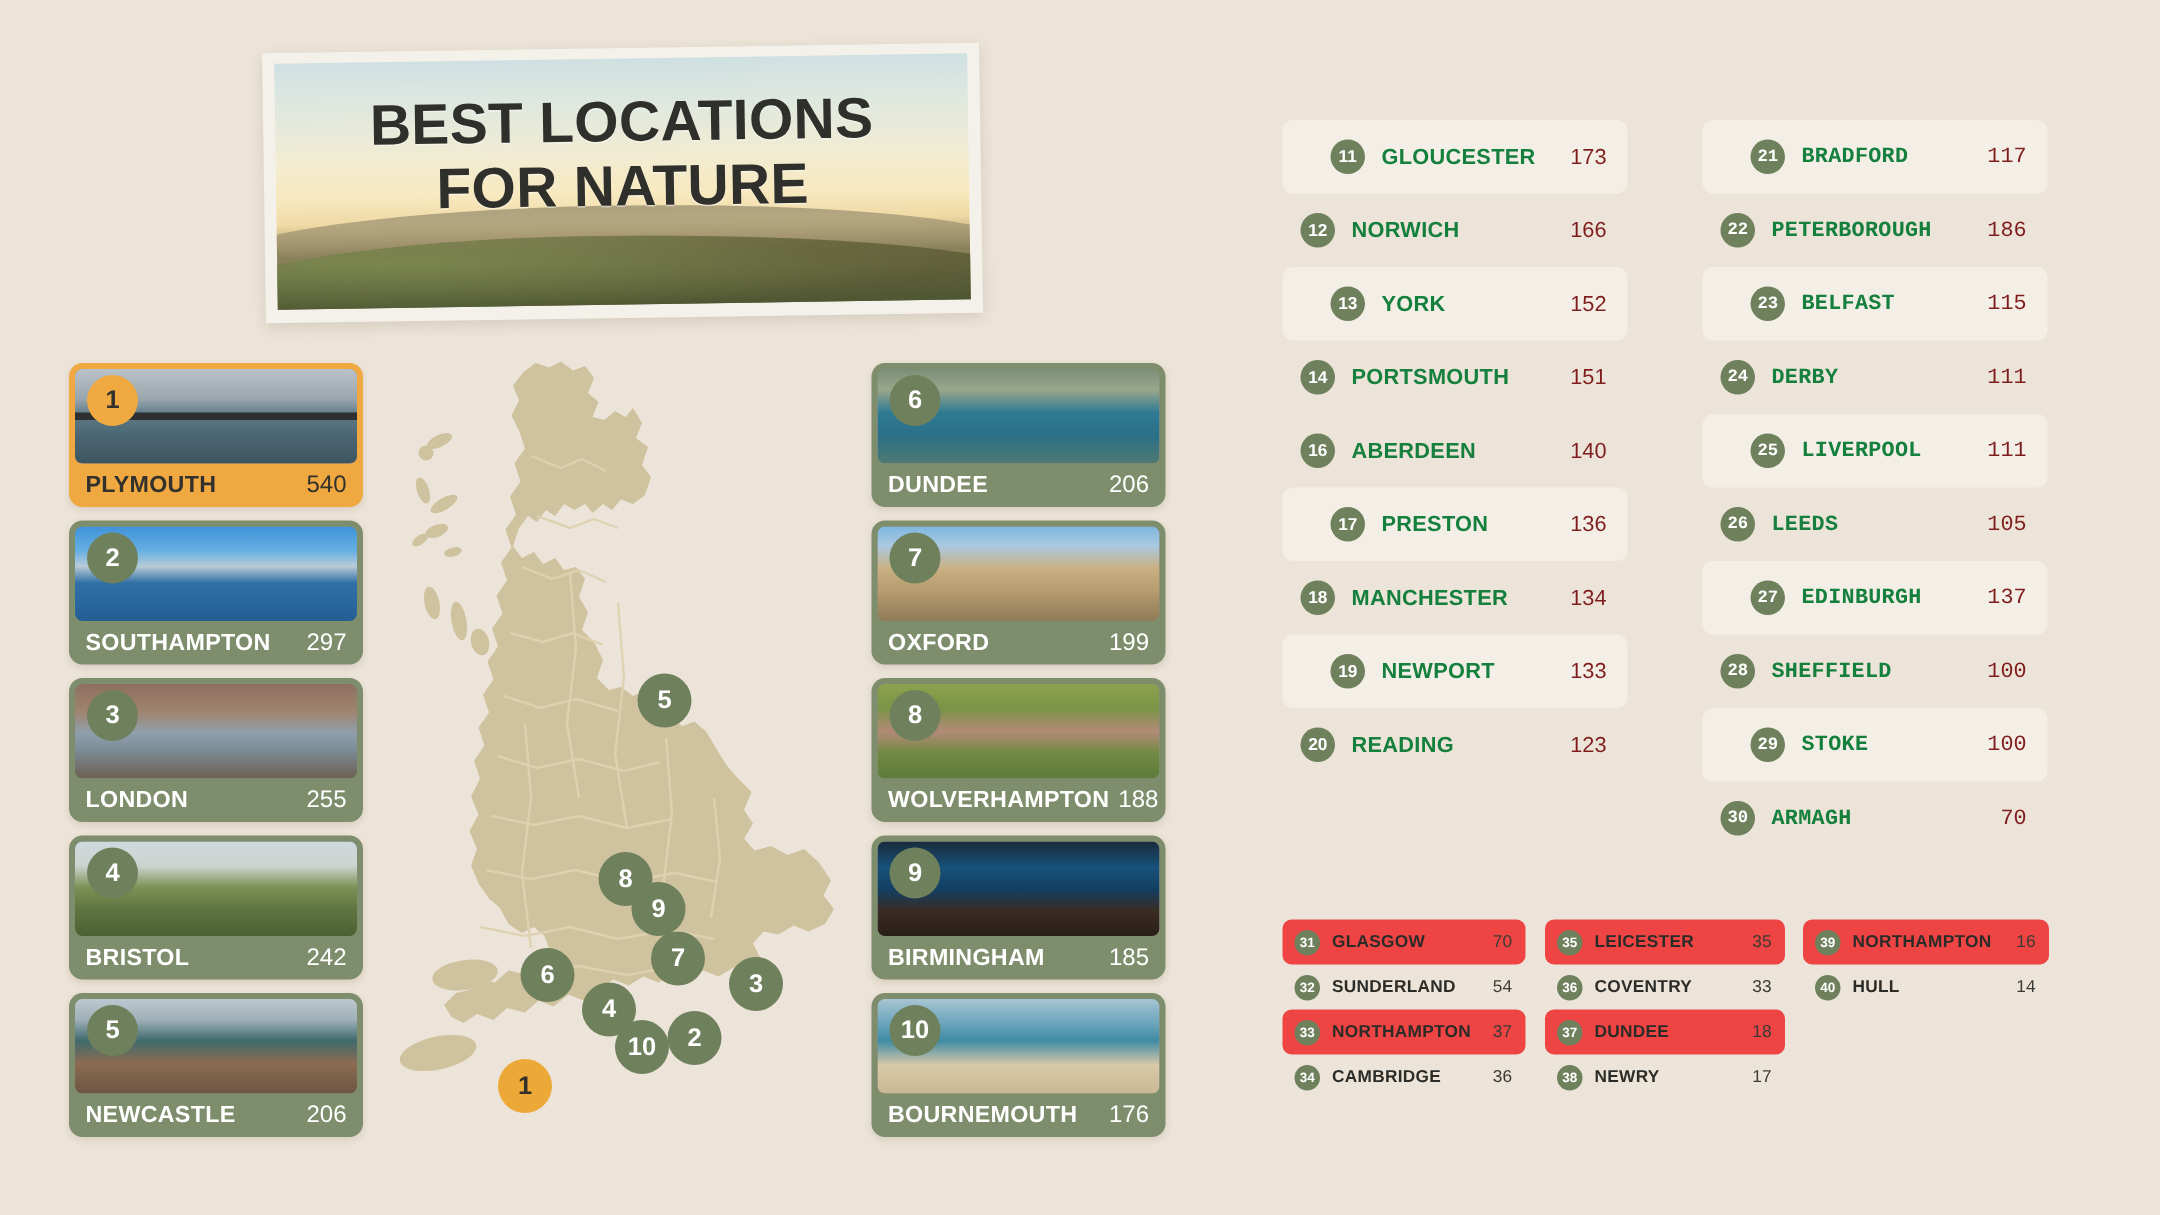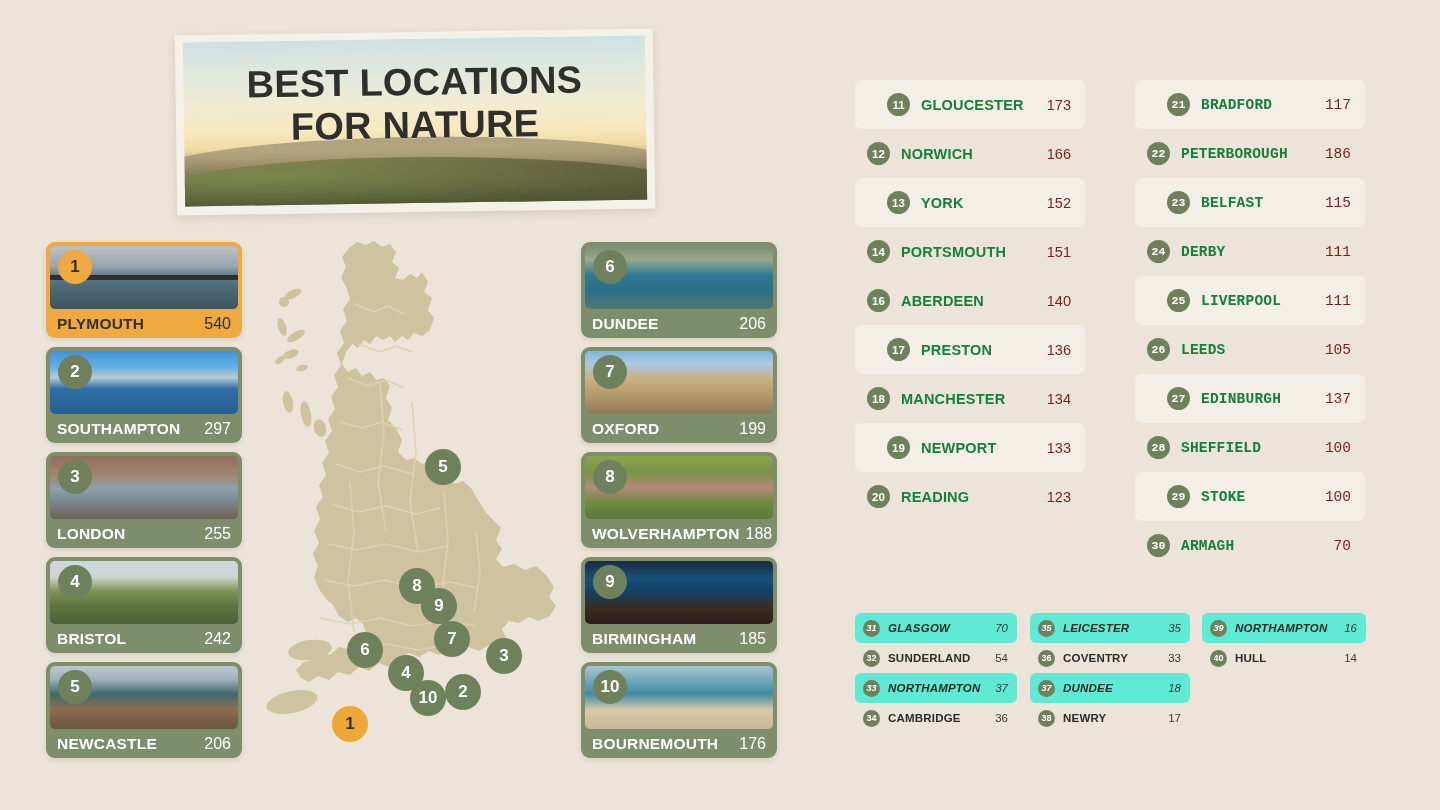--- a/index.html
+++ b/index.html
@@ -247,21 +247,21 @@
   .mini-col.m3 { left: 1202px; top: 613px; width: 164px; }
   .mini-row {
     position: relative;
     height: 30px;
     display: flex;
     align-items: center;
     padding: 0 9px 0 8px;
     box-sizing: border-box;
     border-radius: 6px;
   }
-  .mini-row.alt { background: #5eead4; font-style: italic; }
+  .mini-row.alt { background: #ef4444; }
   .mini-badge {
     width: 17px;
     height: 17px;
     border-radius: 50%;
     background: #6f805d;
     color: #fff;
     font-size: 9px;
     font-weight: bold;
     display: flex;
     align-items: center;

